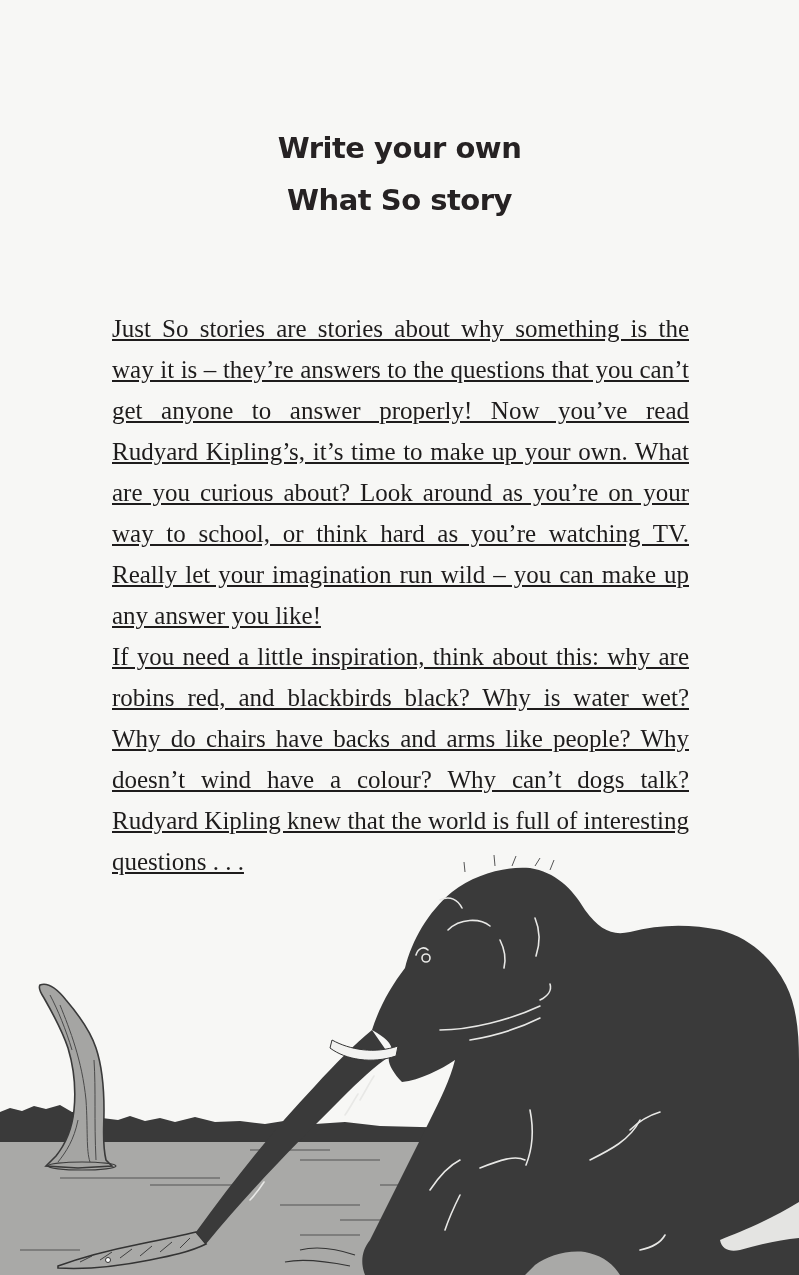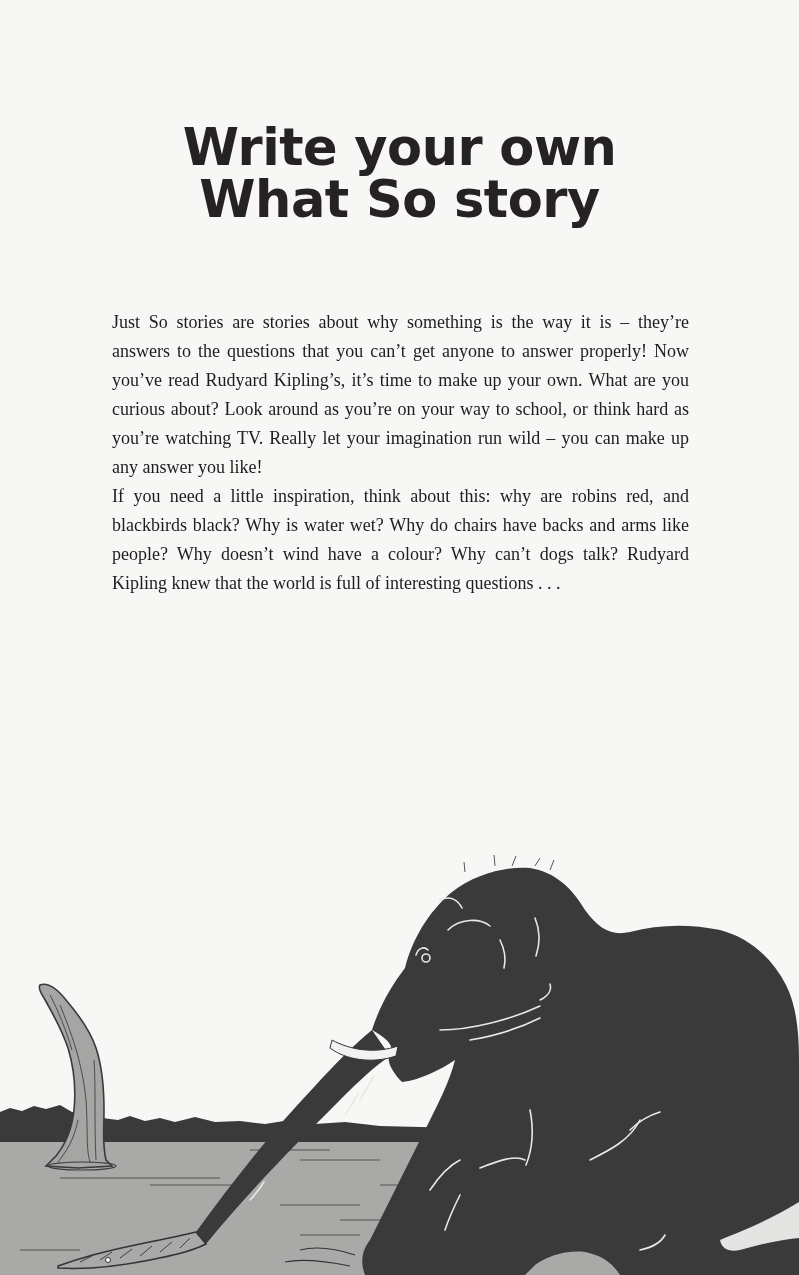--- a/index.html
+++ b/index.html
@@ -22,37 +22,38 @@
       height: 1275px;
     }
     .title {
       position: absolute;
       left: 0;
       top: 122px;
       width: 799px;
       text-align: center;
       font-family: "DejaVu Sans", sans-serif;
       font-weight: bold;
-      font-size: 51px;
+      font-size: 29px;
       line-height: 52px;
       letter-spacing: -0.5px;
       color: #262223;
       margin: 0;
     }
     .title span { display: block; }
     .body-text {
       position: absolute;
       left: 112px;
       top: 308px;
       width: 577px;
       font-family: "Liberation Serif", serif;
-      font-size: 18px;
-      line-height: 29px;
+      font-size: 25px;
+      line-height: 41px;
       color: #1e1c1c;
       text-align: justify;
+      text-decoration: underline;
     }
     .body-text p {
       margin: 0;
     }
     .body-text p.last-line-left {
       text-align-last: left;
     }
     .illustration {
       position: absolute;
       left: 0;

